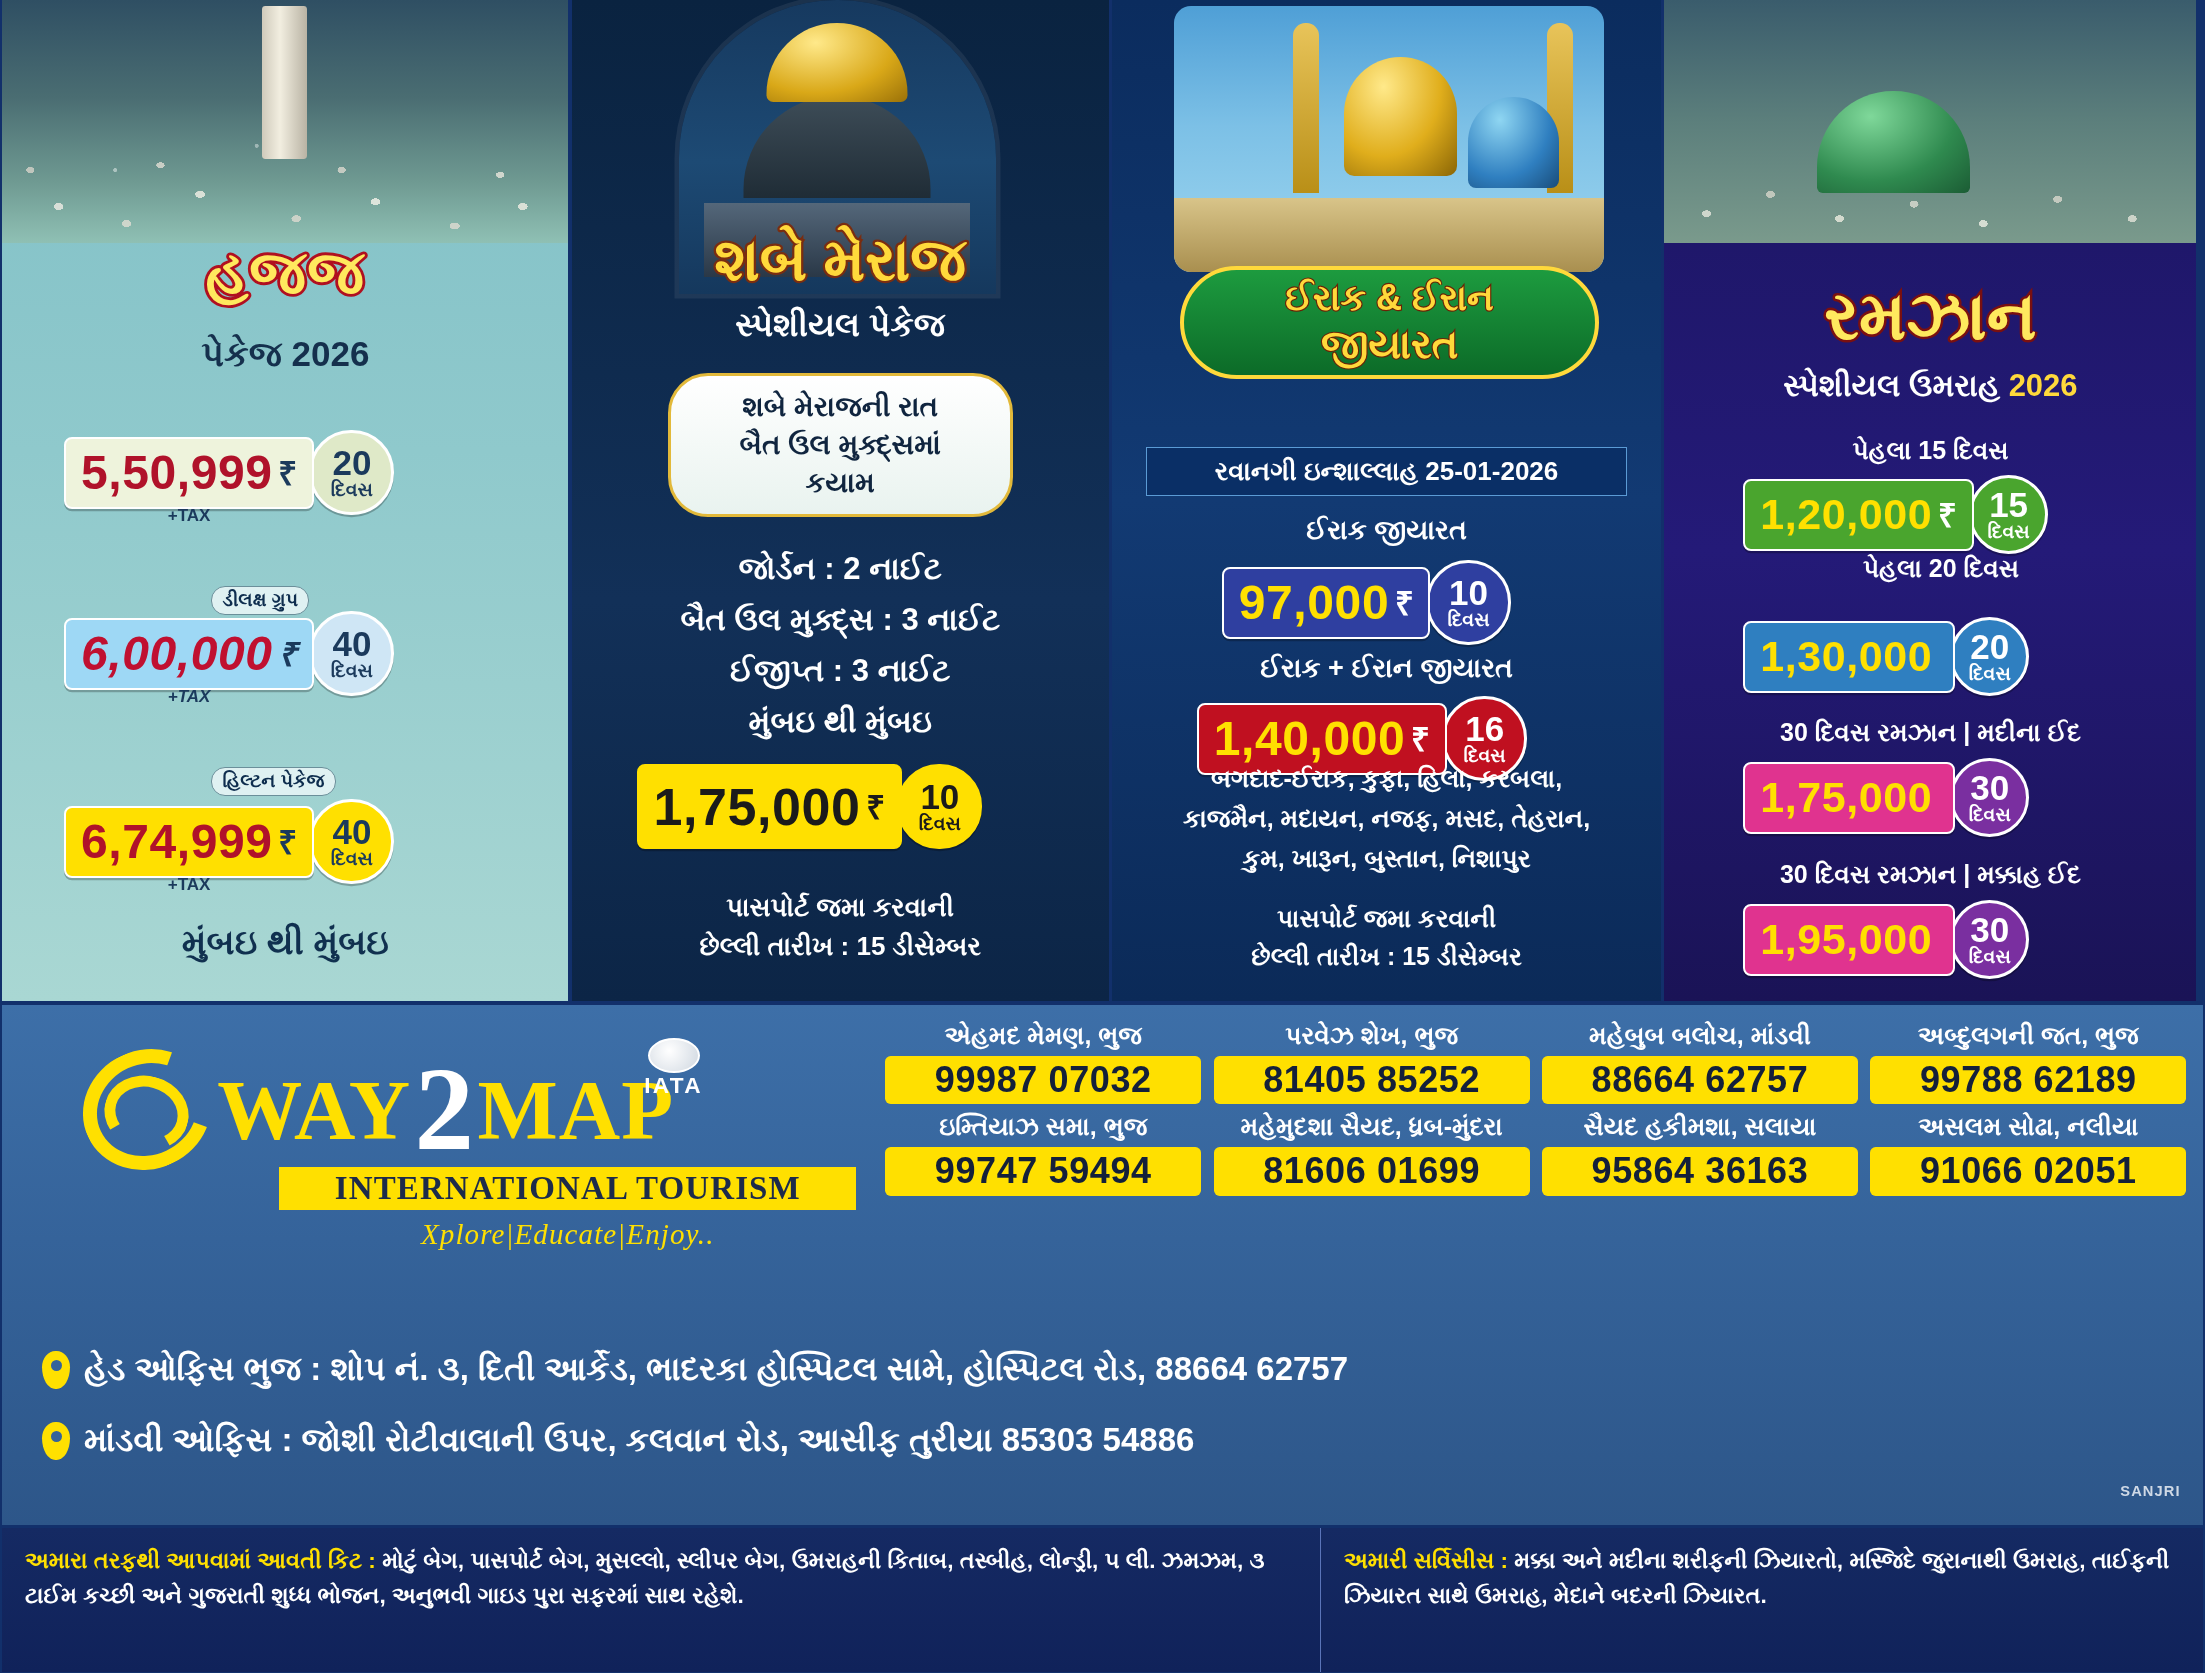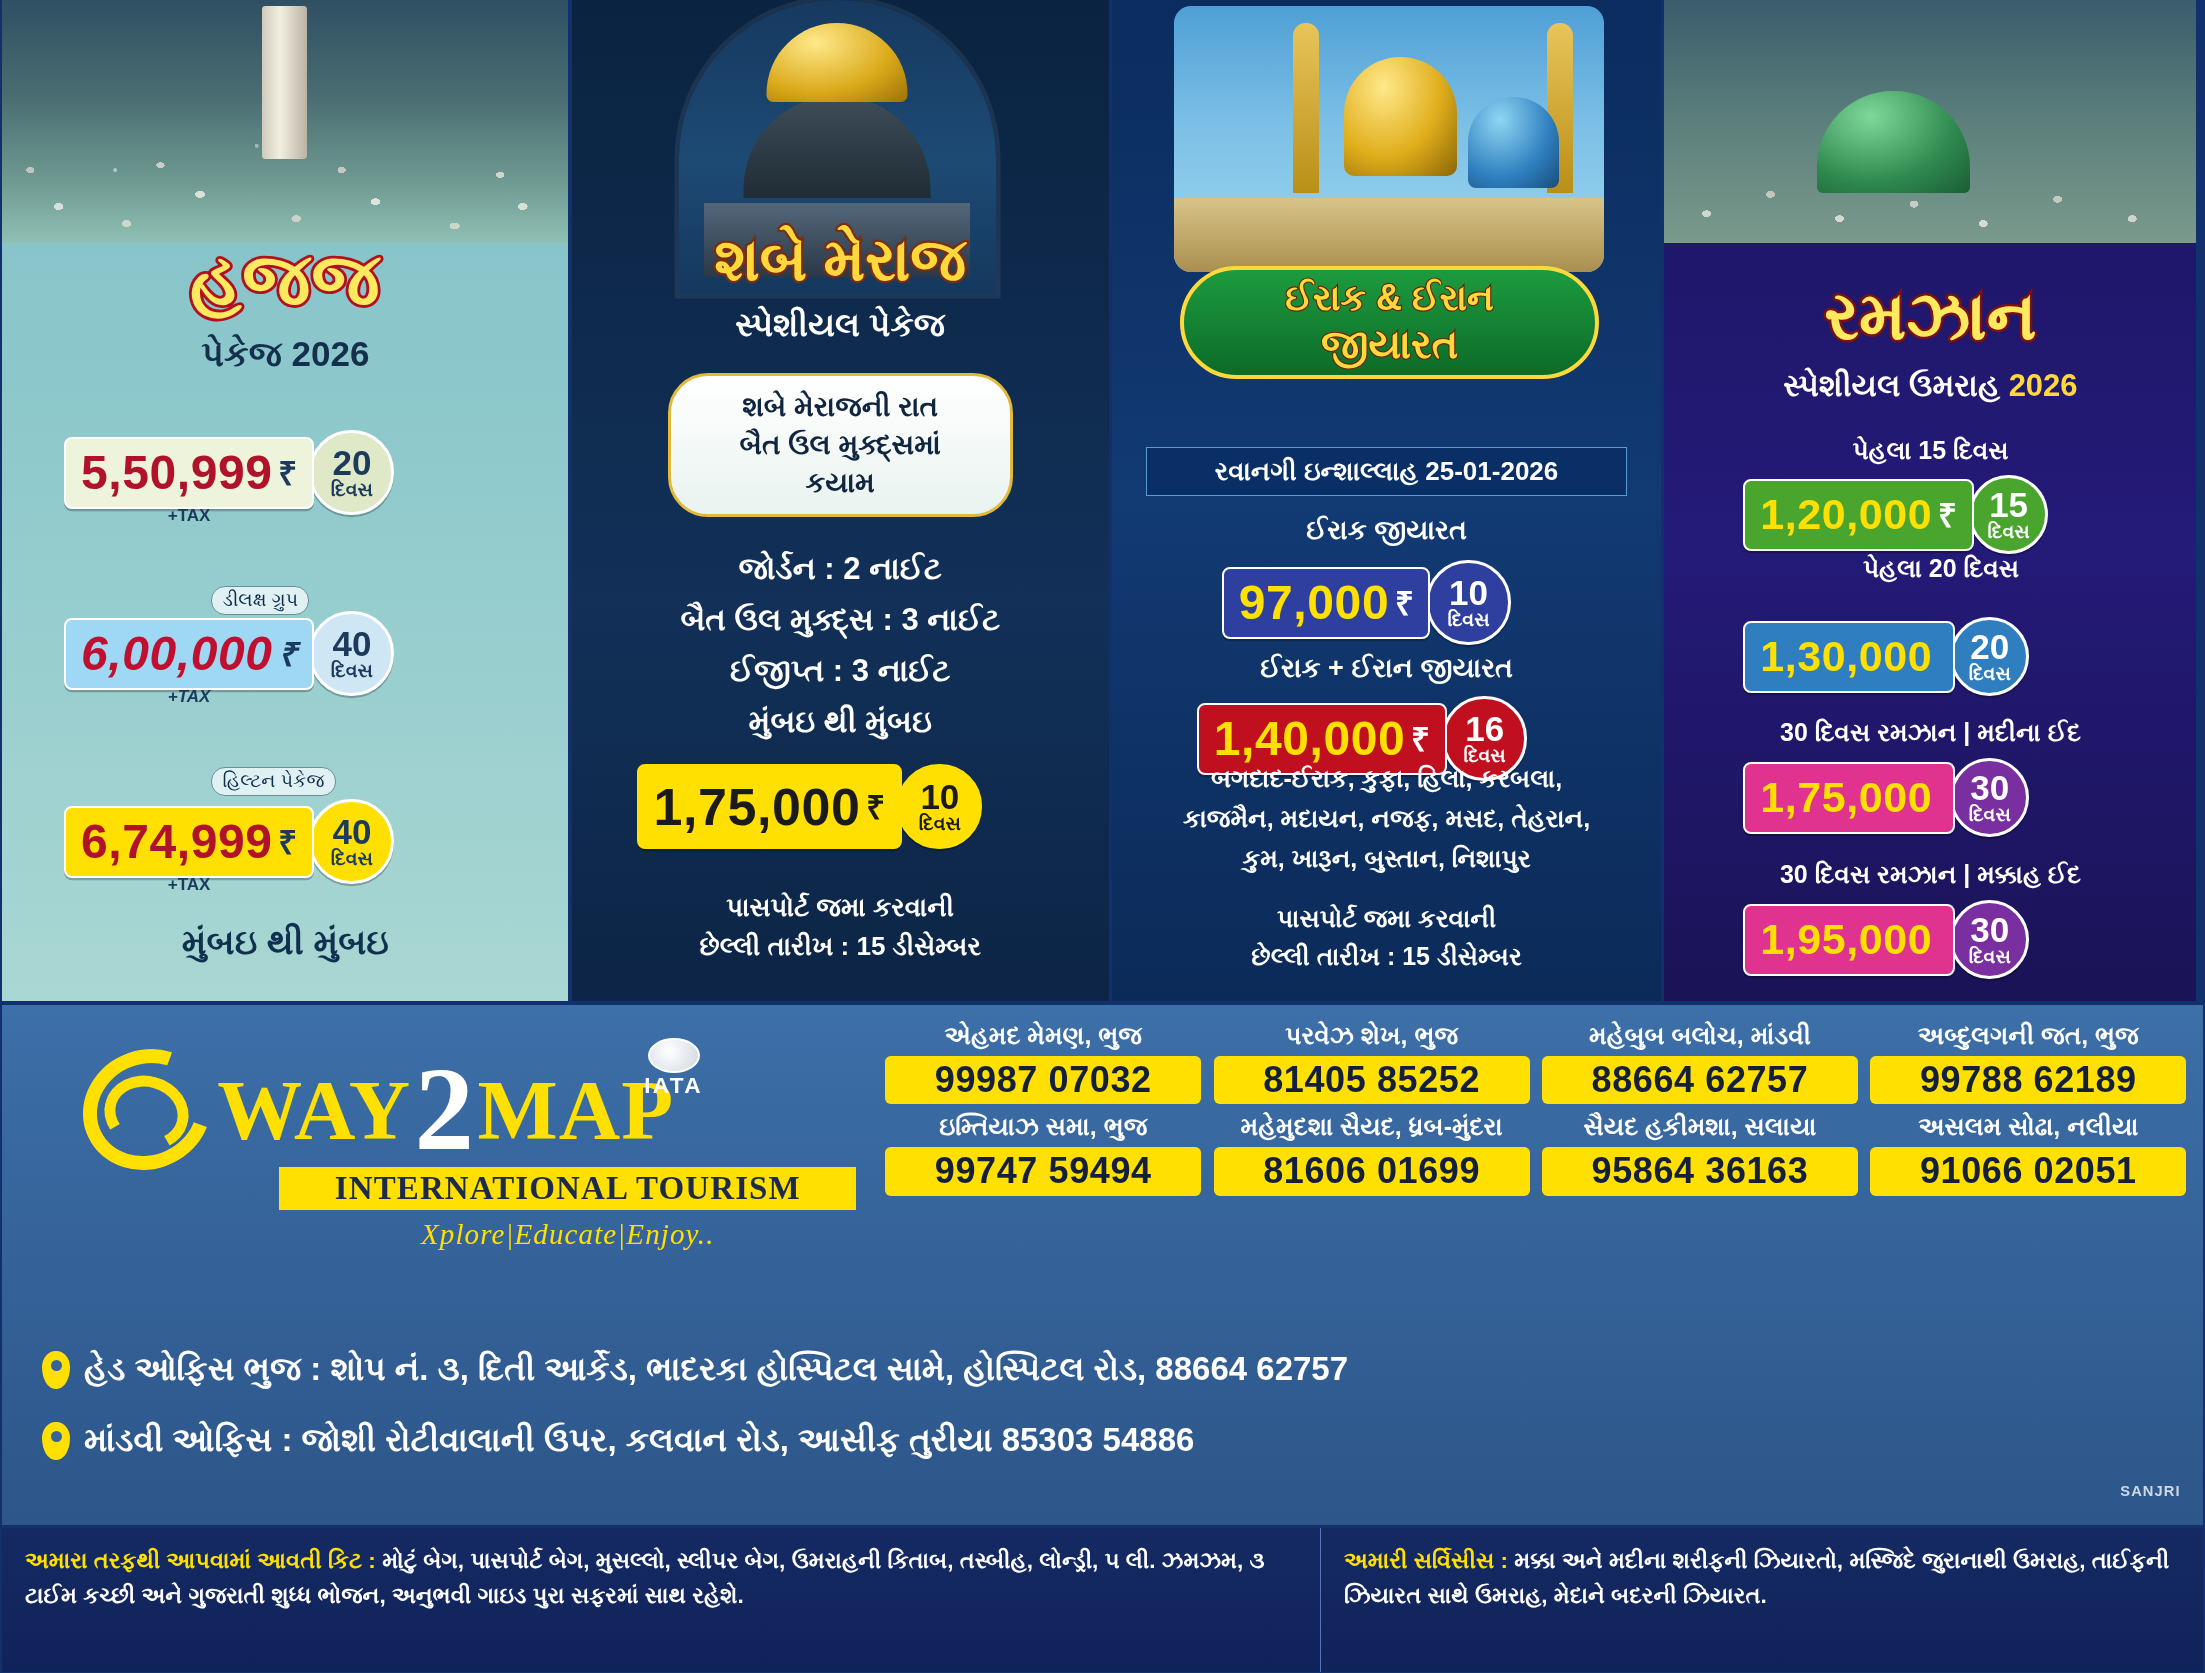--- a/index.html
+++ b/index.html
@@ -84,21 +84,21 @@
       radial-gradient(ellipse 7.4px 5.7px at 20% 80%, #d5d5ca 60%, transparent 61%),
       radial-gradient(ellipse 7.4px 5.7px at 33% 90%, #ececE0 60%, transparent 61%),
       radial-gradient(ellipse 7.4px 5.7px at 47% 84%, #dcdcd2 60%, transparent 61%),
       radial-gradient(ellipse 7.4px 5.7px at 60% 92%, #eeeee4 60%, transparent 61%),
       radial-gradient(ellipse 7.4px 5.7px at 74% 82%, #d8d8cd 60%, transparent 61%),
       radial-gradient(ellipse 7.4px 5.7px at 88% 90%, #e4e4da 60%, transparent 61%);
     opacity:.8; }
 
   
   .headline { position: absolute; width: 100%; text-align: center; font-weight: bold; }
-  .h-hajj { top: 238px; font-size: 72px; color: #ffe95e; -webkit-text-stroke: 5.7px #b01020; paint-order: stroke fill; letter-spacing: 1.1px; }
+  .h-hajj { top: 238px; font-size: 60px; color: #ffe95e; -webkit-text-stroke: 5.7px #b01020; paint-order: stroke fill; letter-spacing: 1.1px; }
   .h-sub { position:absolute; width:100%; text-align:center; color:#1a1a1a; font-weight:bold; }
   .hajj-sub { top: 334px; font-size: 35px; color:#15304d; }
   .h-shab { top: 226px; font-size: 59px; color: #ffd93b; -webkit-text-stroke: 4.5px #7a2d10; paint-order: stroke fill; }
   .shab-sub { top: 306px; font-size: 33px; color:#ffffff; }
   .h-ram { top: 277px; font-size: 67px; color: #ffe95e; -webkit-text-stroke: 5.1px #7a1010; paint-order: stroke fill; }
   .ram-sub { top: 368px; font-size: 31px; color:#ffffff; }
   .ram-sub .yr { color:#ffd93b; }
 
   
   .iraq-badge { position:absolute; left: 68px; top: 266px; width: 419px; height: 113px;
@@ -111,21 +111,21 @@
   .price-row { position: absolute; display: flex; align-items: center; }
   .price-box { position: relative; height: 72px; display:flex; align-items:center; justify-content:center;
     border-radius: 8px; border: 2.8px solid #fff; box-shadow: 0 2.3px 0 rgba(0,0,0,.25); padding: 0 14.7px; }
   .price-amt { font-size: 48px; font-weight: bold; letter-spacing: 0.6px; }
   .rupee { font-size: 33px; font-weight: bold; margin-left: 5.7px; }
   .days-pill { width: 85px; height: 85px; border-radius: 42px; border: 3.4px solid #fff;
     display:flex; flex-direction:column; align-items:center; justify-content:center; margin-left: -4.5px; box-shadow: 0 2.3px 0 rgba(0,0,0,.25); }
   .days-n { font-size: 35px; font-weight:bold; line-height: 1; }
   .days-t { font-size: 19px; font-weight:bold; line-height: 1.1; }
   .tax { position:absolute; left: 50%; transform: translateX(-50%); bottom: -19px; font-size: 17px; font-weight:bold; color:#1b3a5c; }
-  .cap { position:absolute; text-align:center; font-size: 19px; font-weight:normal; color:#0e2d4e;
+  .cap { position:absolute; text-align:center; font-size: 19px; font-weight:bold; color:#0e2d4e;
     background:#dff1f2; border:1.7px solid #6b8f9a; border-radius: 14px; padding: 2.3px 10.2px; }
 
   .p1-foot { position:absolute; top: 922px; width:100%; text-align:center; font-size: 35px; font-weight:bold; color:#10304f; }
 
   
   .shab-note { position:absolute; left: 96px; top: 373px; width: 345px; padding: 12.4px 5.7px;
     background: linear-gradient(180deg,#ffffff,#e9f3ef); border: 3.4px solid #e2b93a; border-radius: 40px; text-align:center; }
   .shab-note div { font-size: 28px; font-weight:bold; color:#10253f; line-height: 1.35; }
   .shab-list { position:absolute; left:0; top: 543px; width:100%; text-align:center; color:#ffffff; font-size: 31px; font-weight:bold; line-height: 1.65; }
   .shab-price { position:absolute; left: 65px; top: 764px; display:flex; align-items:center; }

